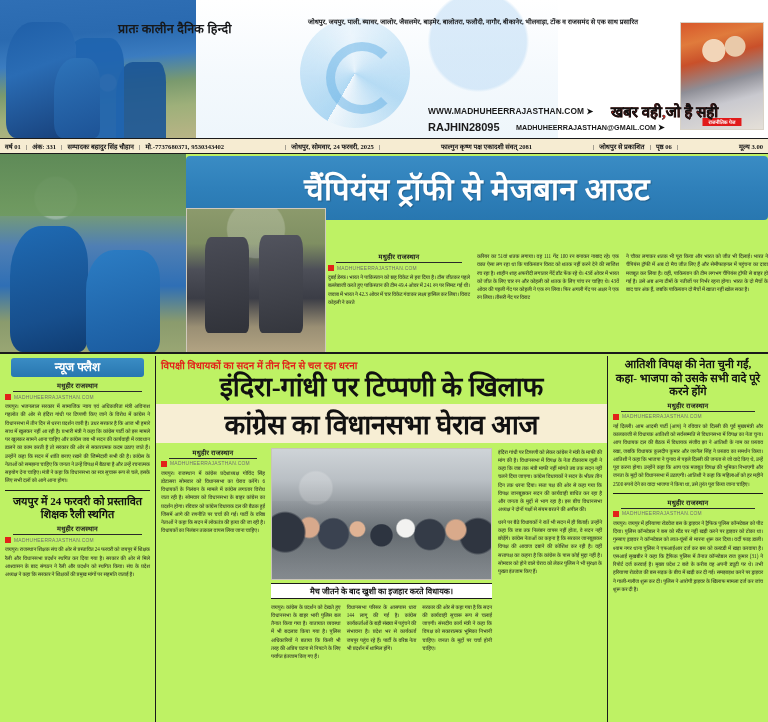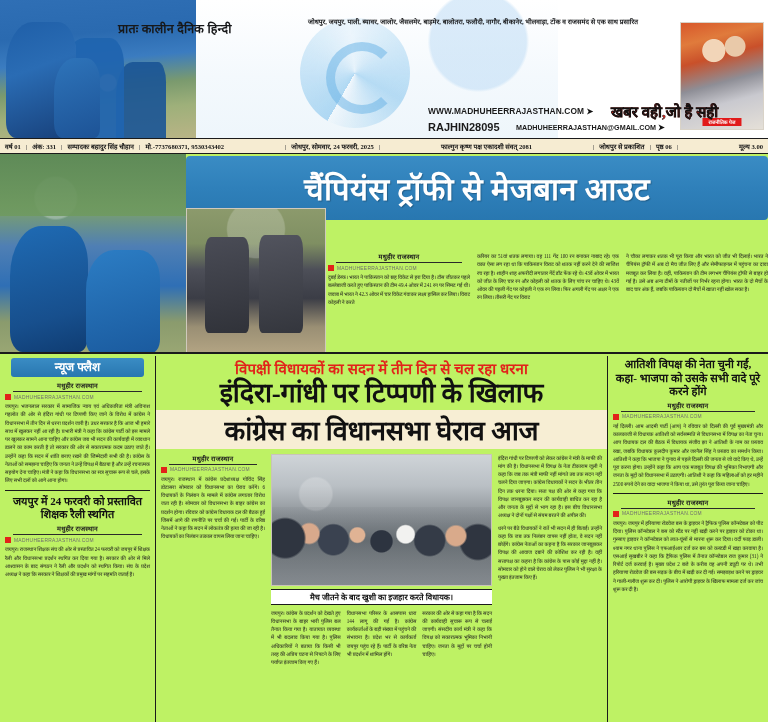--- a/index.html
+++ b/index.html
@@ -227,21 +227,21 @@
     line-height:1.22; margin-bottom:3px;
   }
   .sub-hd2 {
     text-align:center; font-size:11px; font-weight:bold; color:#121212;
     line-height:1.22; margin:2px 0 3px;
   }
 
   
   .col-center { flex:1; padding:0 5px; border-right:1.4px solid #1b1b1b; position:relative; }
   .kicker {
-    text-align:center; font-size:15px; font-weight:bold; color:#e2231a;
+    font-size:10px; font-weight:bold; color:#e2231a;
     letter-spacing:.1px; margin:2px 0 1px; white-space:nowrap;
   }
   .mainhd1 {
     text-align:center; font-size:27px; font-weight:bold; color:#111;
     line-height:1.05; white-space:nowrap; letter-spacing:-.2px;
   }
   .mainhd2-wrap { background:#f7eed4; margin:3px -5px 0; padding:7px 0 3px; }
   .mainhd2 {
     text-align:center; font-size:27px; font-weight:bold; color:#111;
     line-height:1.05; white-space:nowrap; letter-spacing:-.2px;

